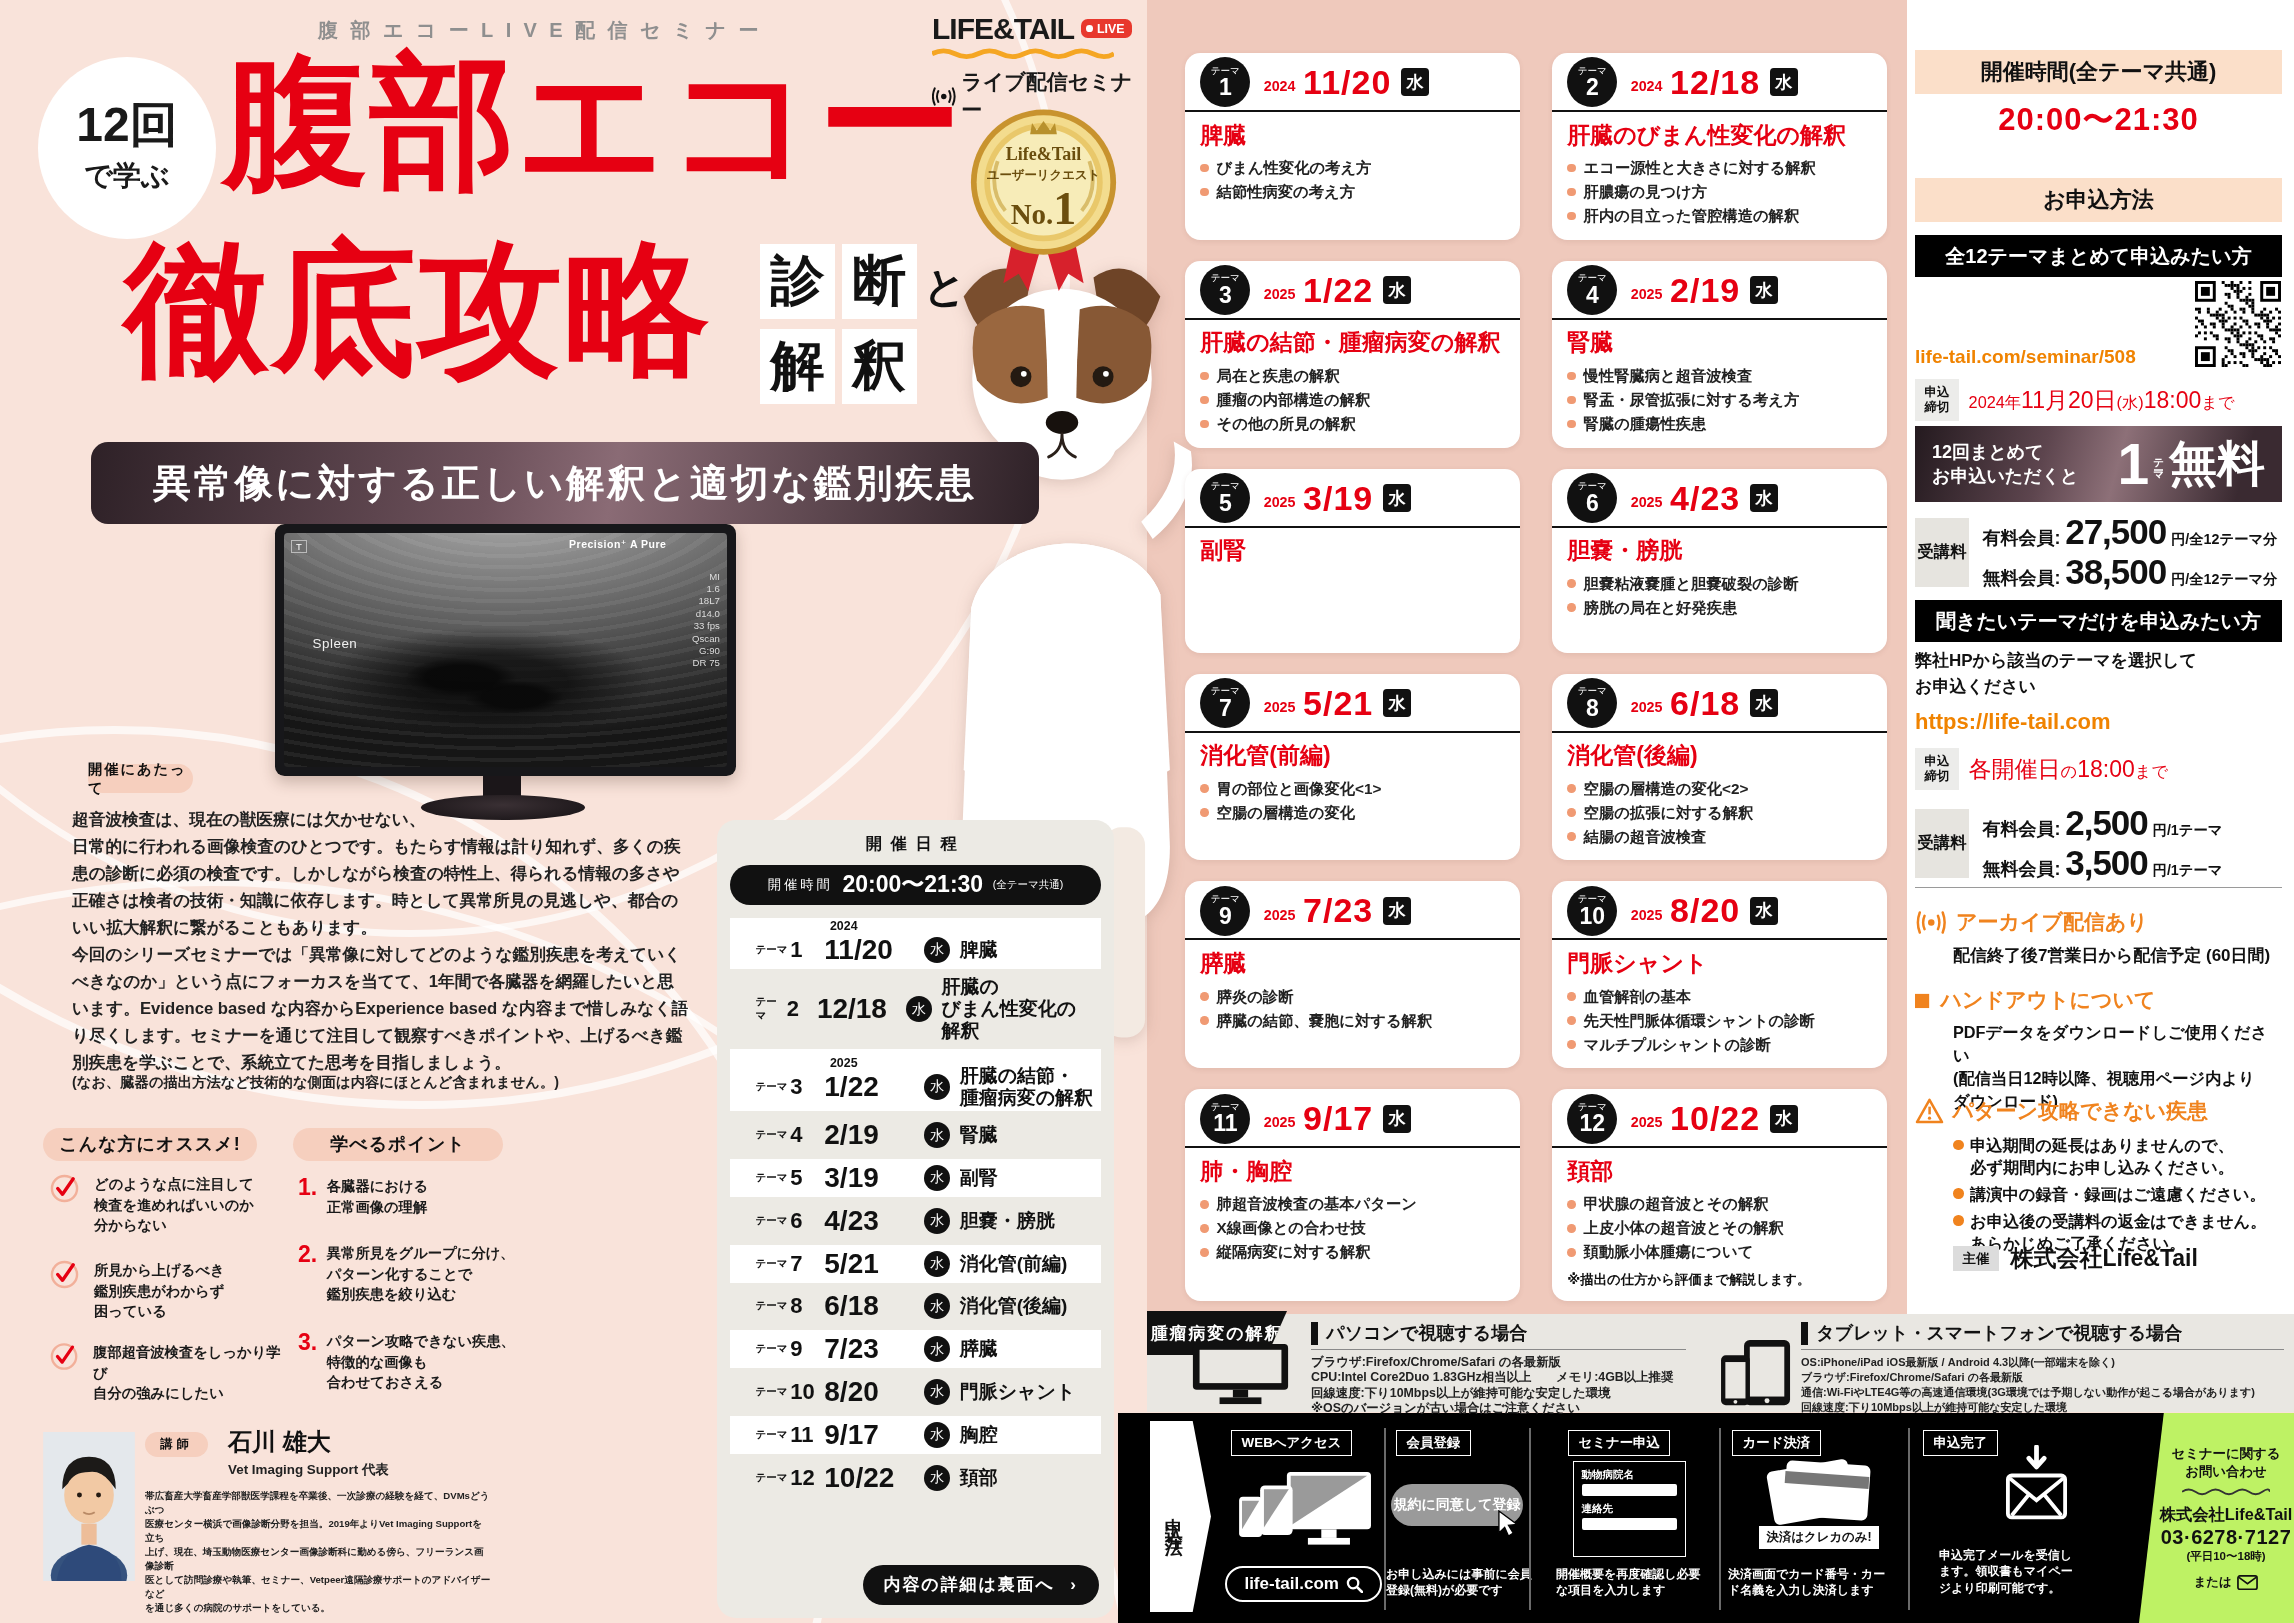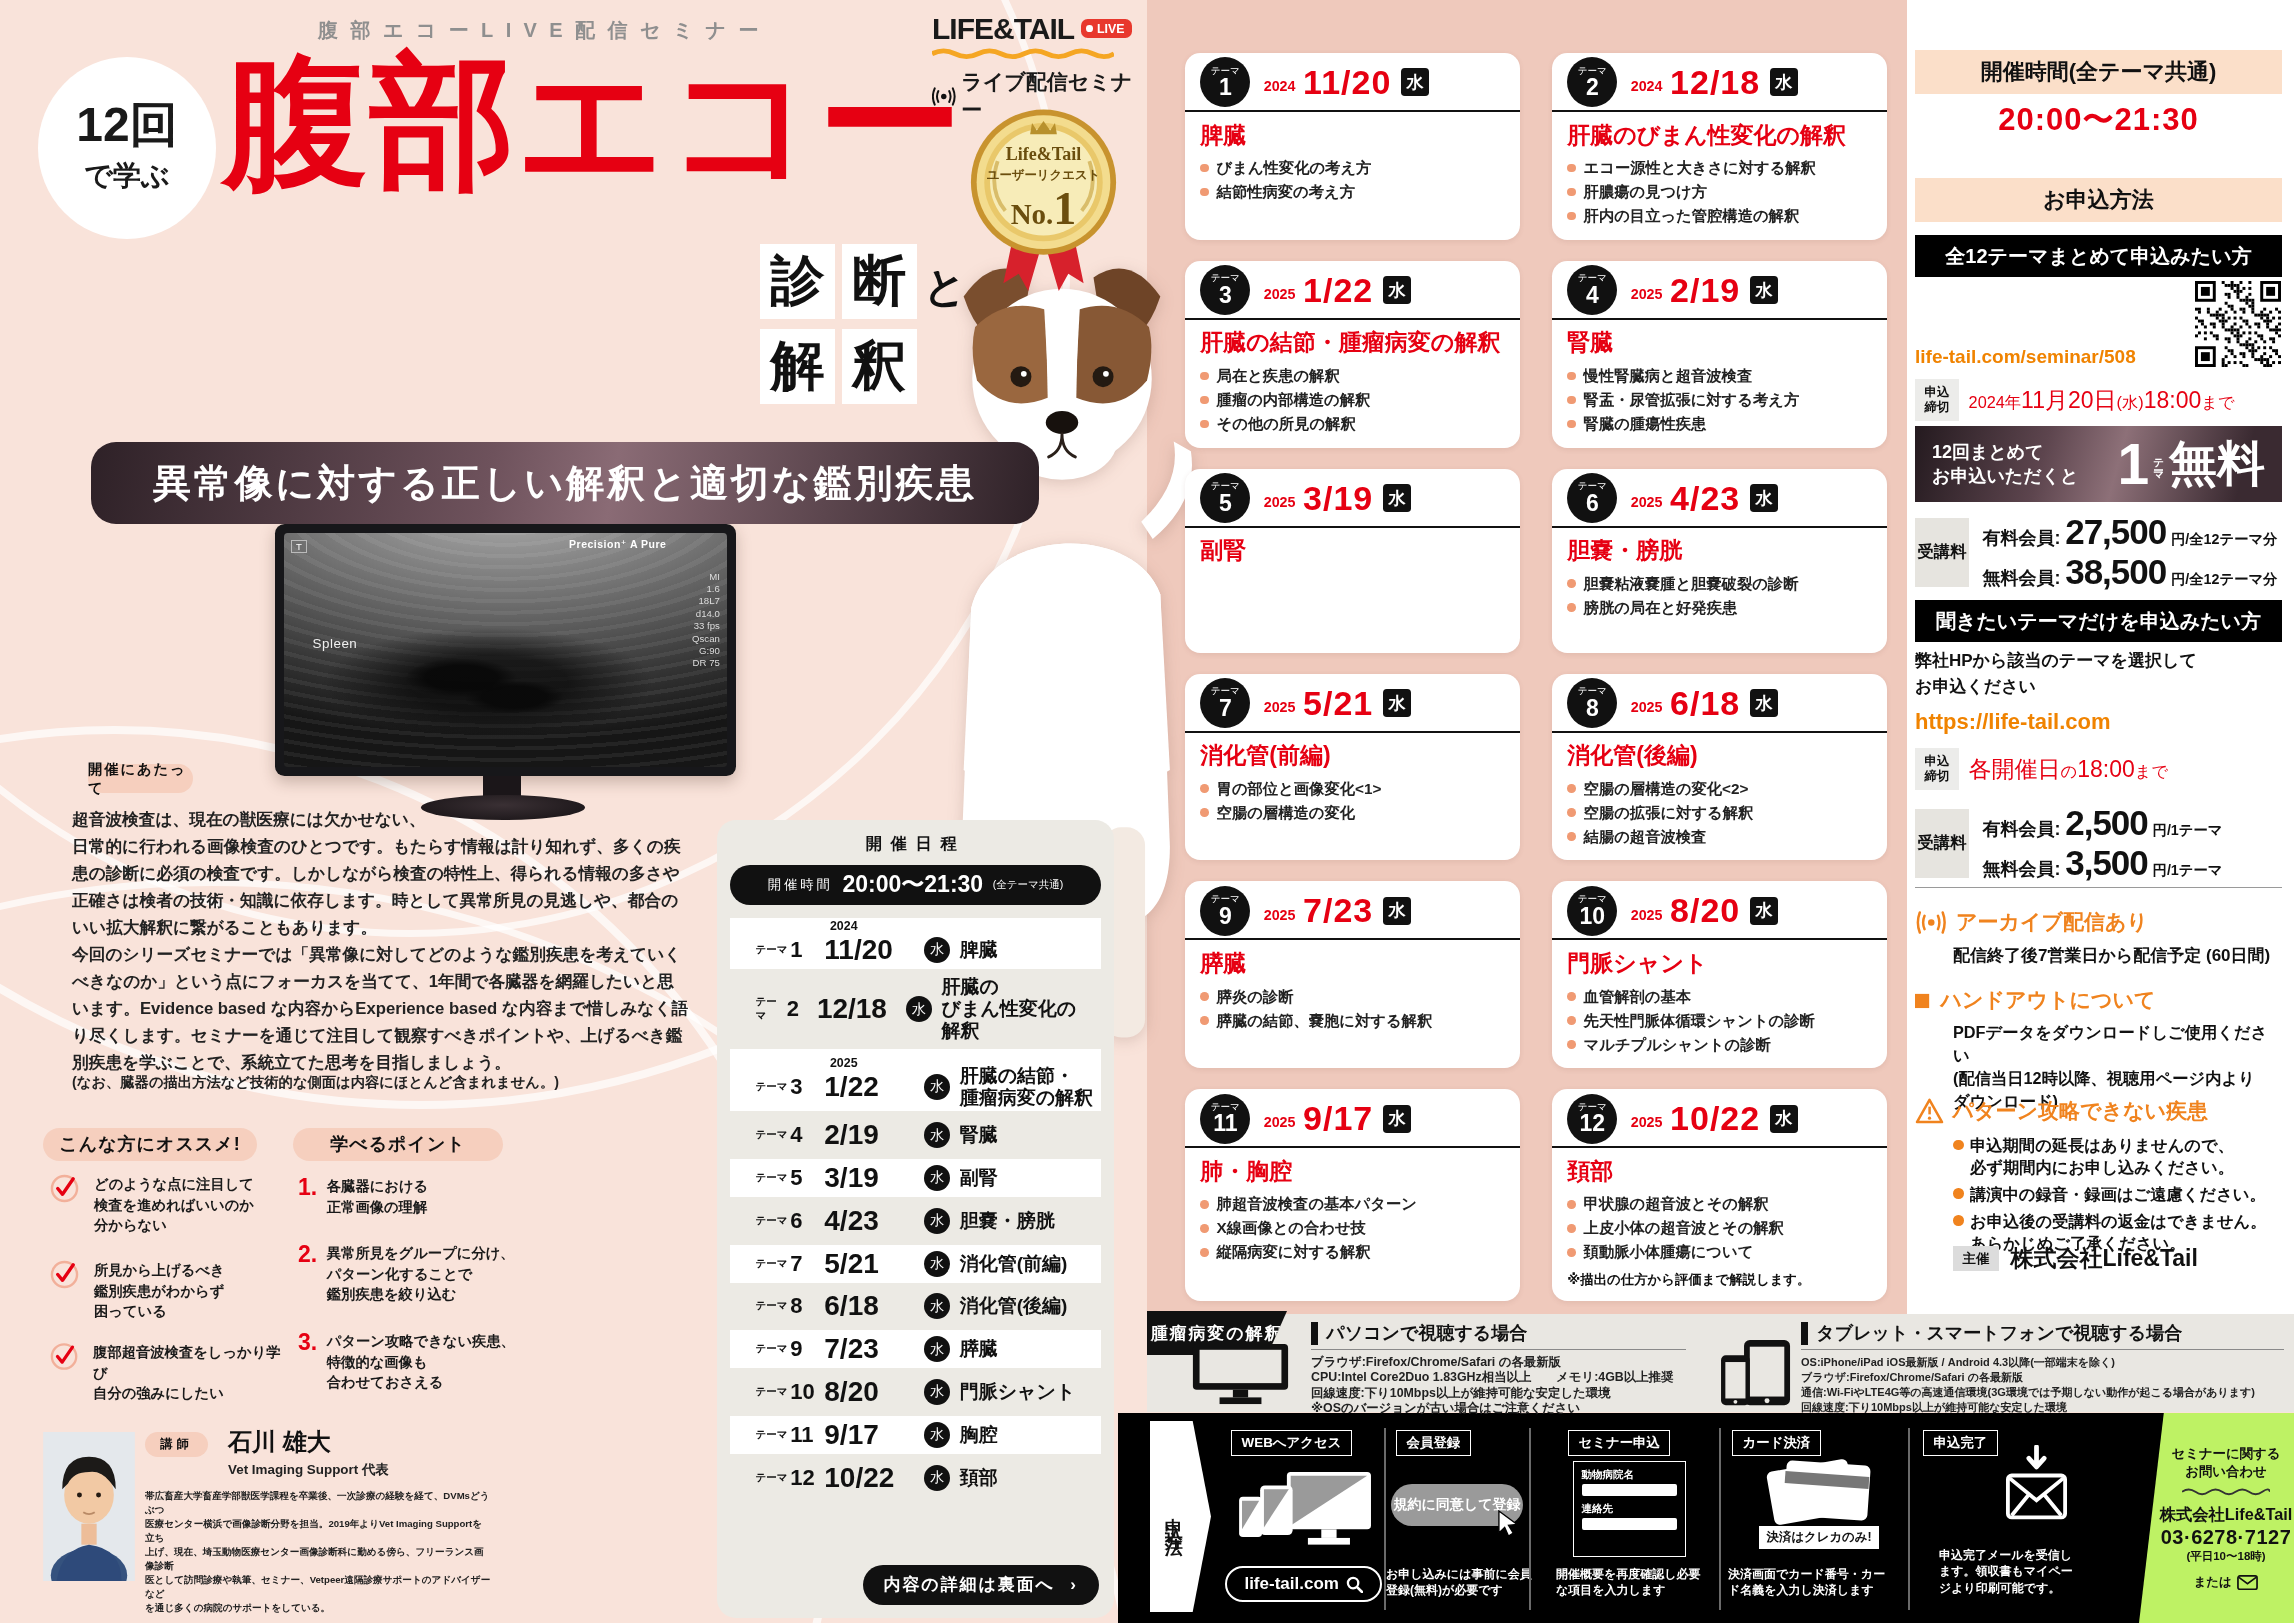--- a/index.html
+++ b/index.html
@@ -31,21 +31,21 @@
   #hero-badge{position:absolute;left:38px;top:57px;width:178px;height:182px;background:#fff;border-radius:50%;display:flex;flex-direction:column;align-items:center;justify-content:center;z-index:2}
   #hero-badge .b1{font-size:48px;font-weight:900;color:#1a1a1a;line-height:1}
   #hero-badge .b2{font-size:28px;font-weight:800;color:#1a1a1a;margin-top:7.6px}
   .title{position:absolute;font-size:145px;font-weight:900;color:#e60012;letter-spacing:1.9px;line-height:1;z-index:2;white-space:nowrap}
   #title1{left:223px;top:50px}
   #title2{left:124px;top:237px}
   #subbox{position:absolute;left:760px;top:244px;z-index:2}
   .sb-row{display:flex;align-items:flex-end;gap:6.7px;margin-bottom:9.6px}
   .sb{width:75px;height:75px;background:#fff;color:#111;font-size:54px;font-weight:900;display:flex;align-items:center;justify-content:center}
   .sb-to{font-size:42px;font-weight:900;color:#111;padding-bottom:3.8px}
-  #hero-band{position:absolute;left:91px;top:442px;width:948px;height:82px;border-radius:25px;background:linear-gradient(100deg,#2e2127 0%,#6e525c 42%,#8a6b75 55%,#2e2127 100%);color:#fff;font-size:38px;font-weight:800;letter-spacing:2.9px;display:flex;align-items:center;justify-content:center;z-index:2}
+  #hero-band{position:absolute;left:91px;top:442px;width:948px;height:82px;border-radius:17px;background:linear-gradient(100deg,#2e2127 0%,#6e525c 42%,#8a6b75 55%,#2e2127 100%);color:#fff;font-size:38px;font-weight:800;letter-spacing:2.9px;display:flex;align-items:center;justify-content:center;z-index:2}
   
   #monitor{position:absolute;left:275px;top:524px;width:461px;height:252px;background:#17171a;border-radius:9.6px;padding:8.6px;z-index:1;box-shadow:0 5.7px 15.3px rgba(60,30,20,.25)}
   #mscreen{position:relative;width:100%;height:100%;border-radius:3.8px;overflow:hidden;background:
     radial-gradient(ellipse 60% 38% at 46% 64%, rgba(10,10,10,.75) 0 30%, transparent 62%),
     radial-gradient(ellipse 18% 12% at 40% 62%, rgba(0,0,0,.9) 0 45%, transparent 70%),
     radial-gradient(ellipse 16% 10% at 52% 70%, rgba(0,0,0,.85) 0 45%, transparent 70%),
     repeating-radial-gradient(ellipse 140% 120% at 50% -20%, rgba(255,255,255,.06) 0 8.6px, rgba(0,0,0,0) 8.6px 25px),
     radial-gradient(ellipse 140% 125% at 50% -20%, #bdbdbd 0%, #949494 20%, #757575 36%, #555 52%, #343434 68%, #161616 86%)}
   .mlab{position:absolute;color:#f0f0f0;font-size:13.4px;letter-spacing:0.5px}
   #m-spleen{left:29px;top:44%}
@@ -241,20 +241,21 @@
     <div class="mtxt m1">Life&amp;Tail</div>
     <div class="mtxt m2">ユーザーリクエスト</div>
     <div class="mtxt m3"><span>No.</span><b>1</b></div>
   </div>
 
   <div id="hero-badge">
     <span class="b1">12回</span>
     <span class="b2">で学ぶ</span>
   </div>
   <div id="title1" class="title">腹部エコー</div>
+  <div id="title2" class="title">徹底攻略</div>
   <div id="subbox">
     <div class="sb-row">
       <span class="sb">診</span>
       <span class="sb">断</span>
       <span class="sb-to">と</span>
     </div>
     <div class="sb-row">
       <span class="sb">解</span>
       <span class="sb">釈</span>
     </div>

